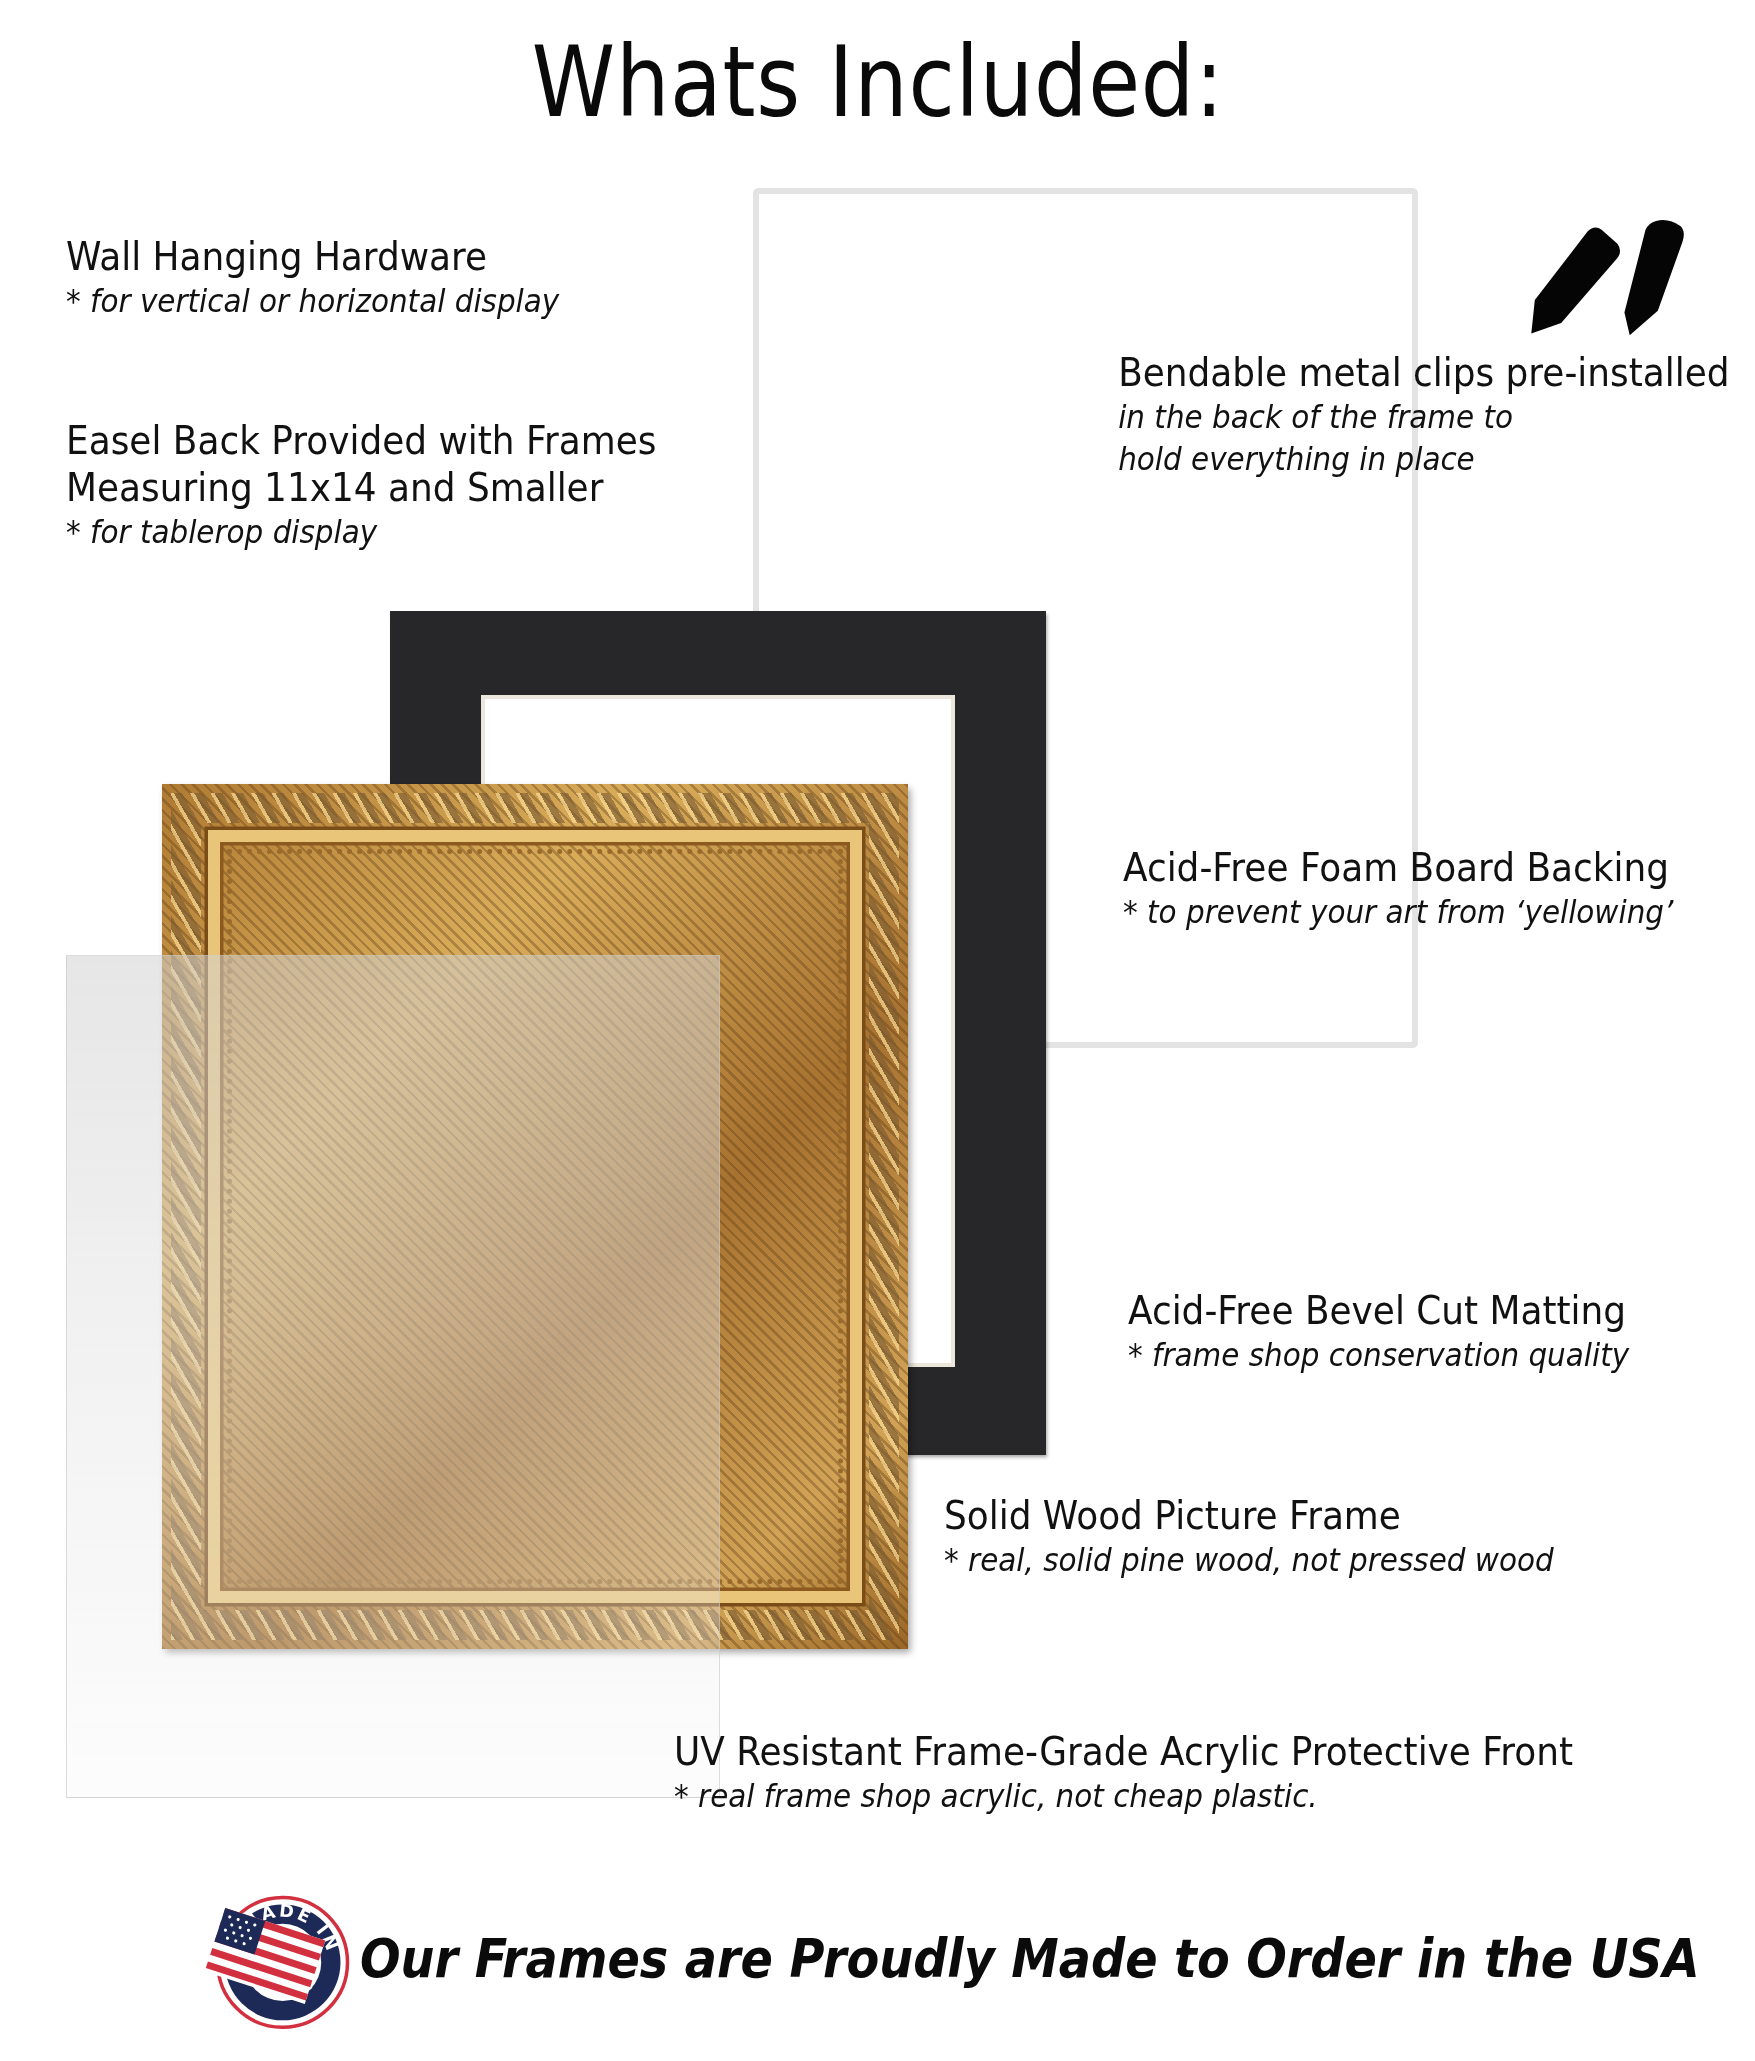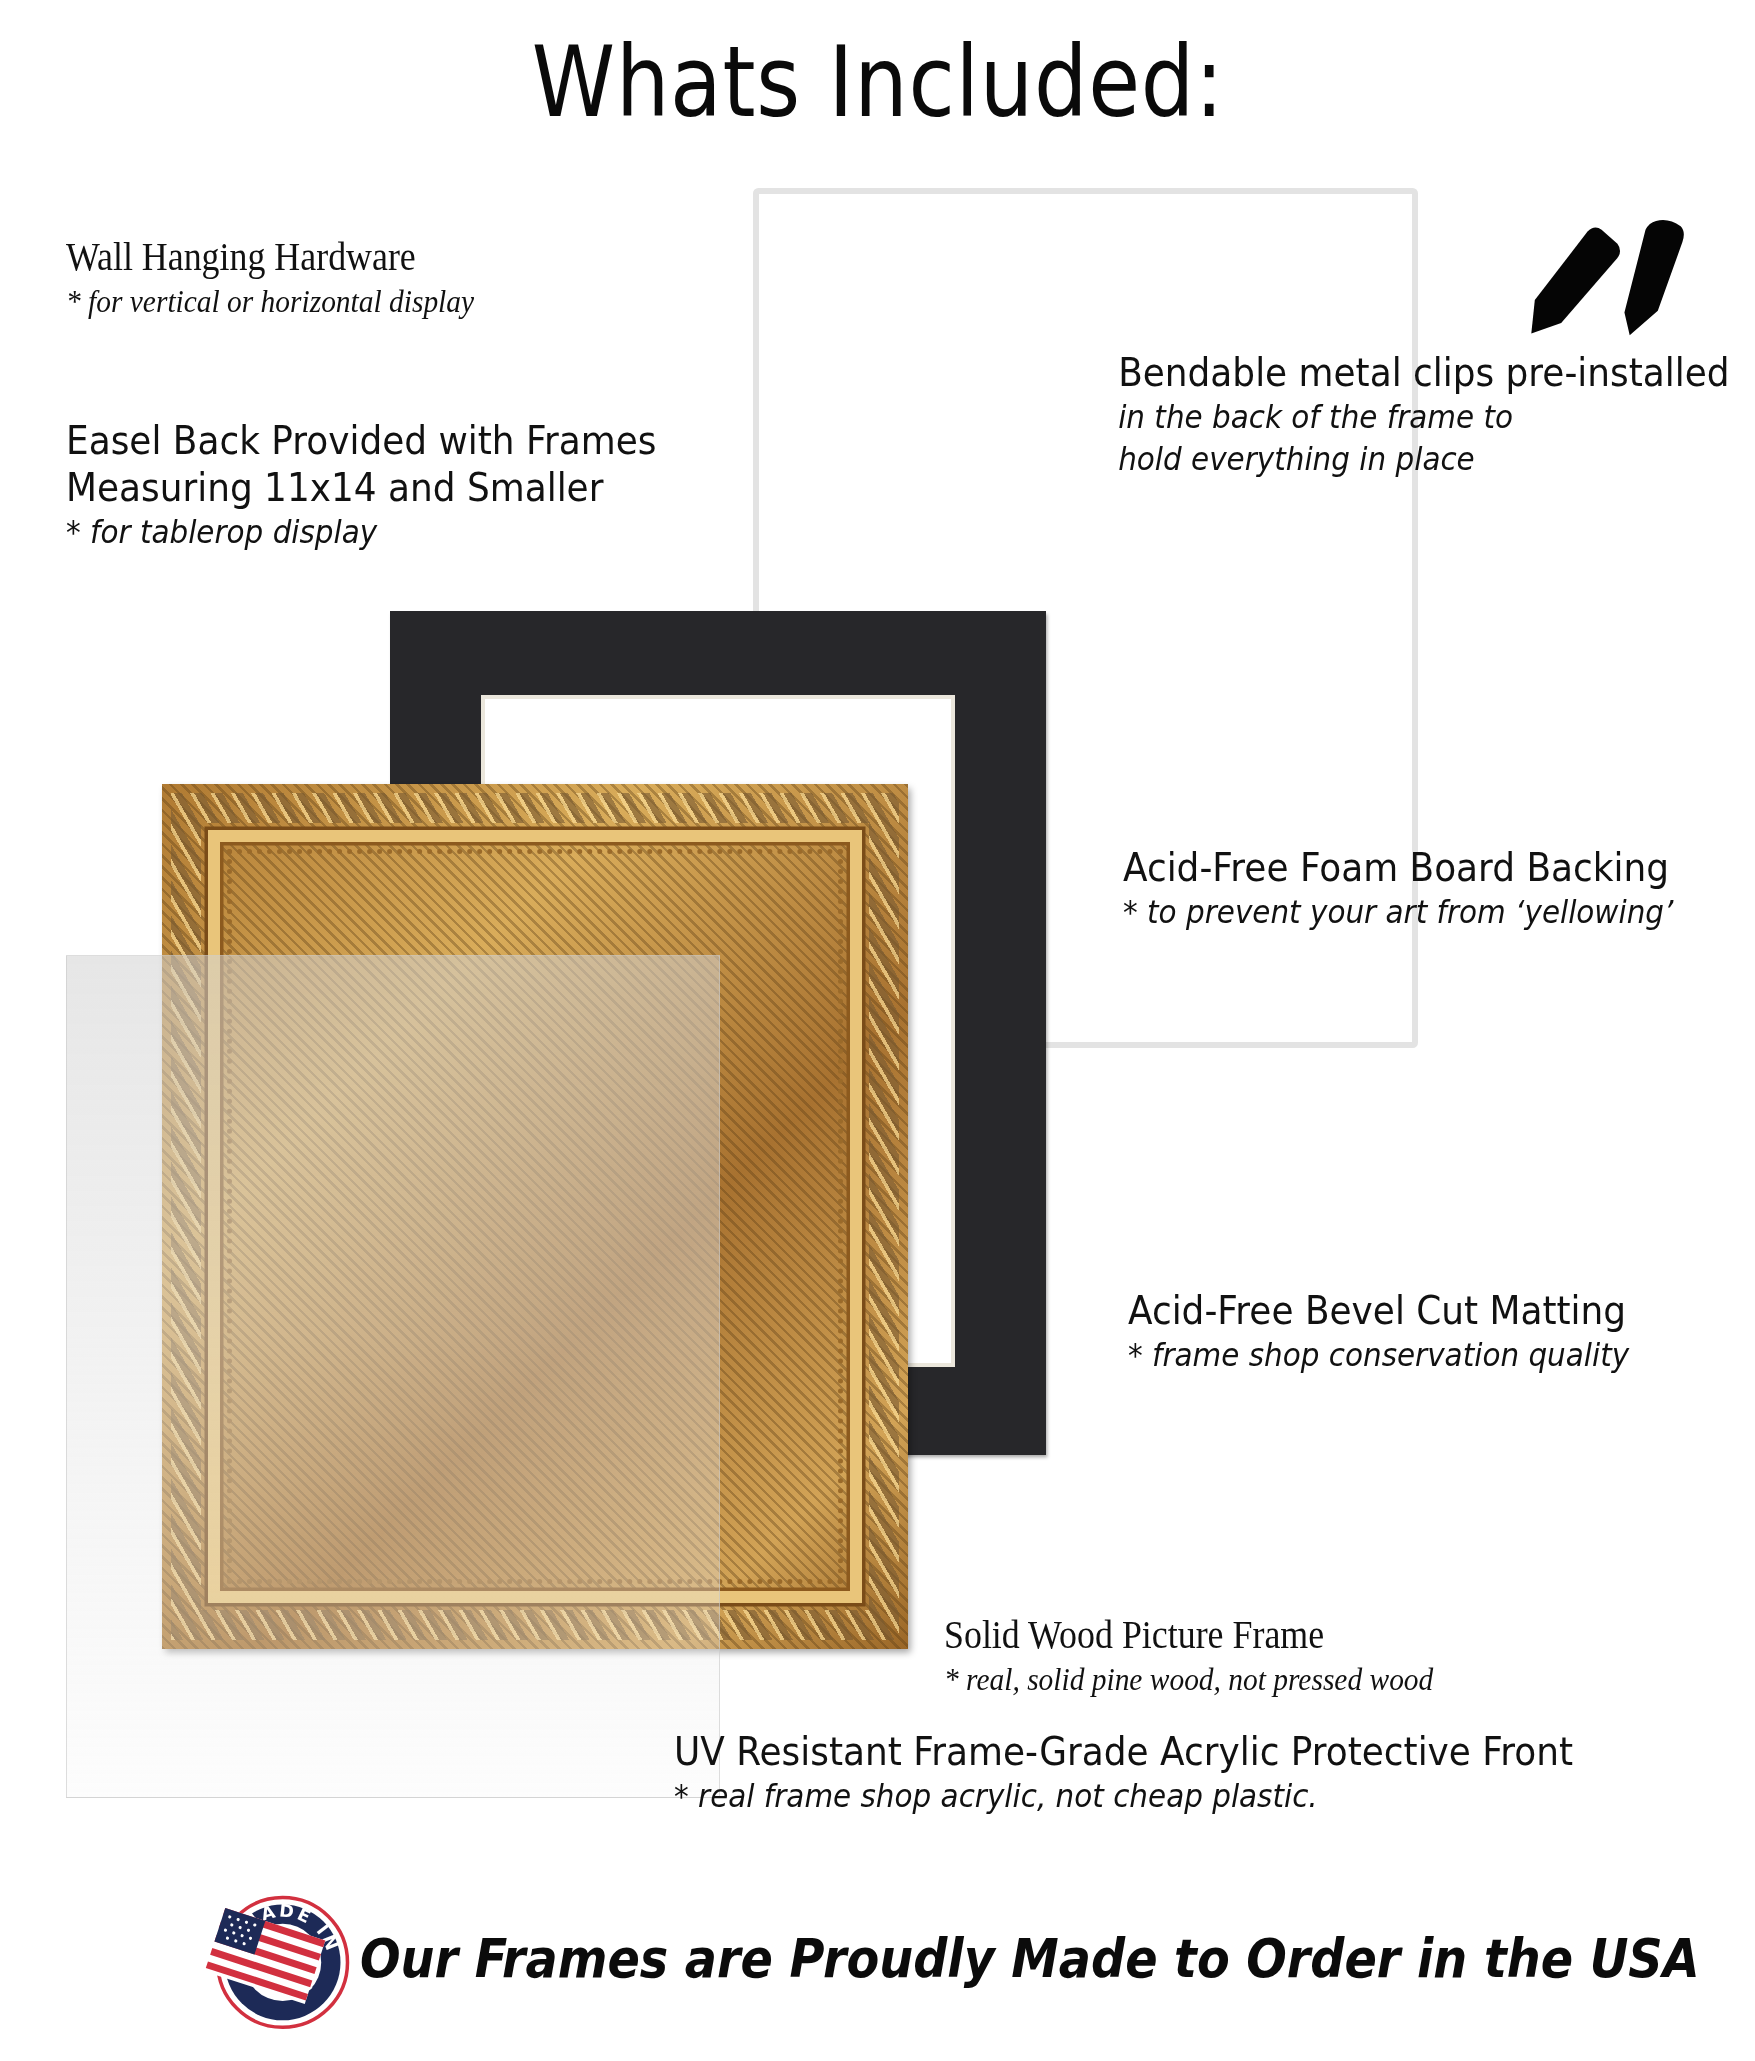--- a/index.html
+++ b/index.html
@@ -80,21 +80,21 @@
 
 <div class="abs frame">
   <div class="abs frame-band1"></div>
   <div class="abs frame-inner"></div>
   <div class="abs frame-bead"></div>
   <div class="abs frame-opening"></div>
 </div>
 
 <div class="abs acrylic"></div>
 
-<div class="abs left-block" style="left:66px; top:233px;font-family:Liberation Serif, serif;">
+<div class="abs left-block" style="left:66px; top:233px;">
   <div class="label-main">Wall Hanging Hardware</div>
   <div class="label-sub">* for vertical or horizontal display</div>
 </div>
 
 <div class="abs left-block" style="left:66px; top:369px;margin-top:48px;">
   <div class="label-main">Easel Back Provided with Frames</div>
   <div class="label-main">Measuring 11x14 and Smaller</div>
   <div class="label-sub">* for tablerop display</div>
 </div>
 
@@ -107,21 +107,21 @@
 <div class="abs left-block" style="left:1123px; top:844px;">
   <div class="label-main">Acid-Free Foam Board Backing</div>
   <div class="label-sub">* to prevent your art from ‘yellowing’</div>
 </div>
 
 <div class="abs left-block" style="left:1128px; top:1287px;">
   <div class="label-main">Acid-Free Bevel Cut Matting</div>
   <div class="label-sub">* frame shop conservation quality</div>
 </div>
 
-<div class="abs left-block" style="left:944px; top:1611px;font-family:Liberation Serif, serif;">
+<div class="abs left-block" style="left:944px; top:1492px;">
   <div class="label-main">Solid Wood Picture Frame</div>
   <div class="label-sub">* real, solid pine wood, not pressed wood</div>
 </div>
 
 <div class="abs left-block" style="left:674px; top:1728px;">
   <div class="label-main">UV Resistant Frame-Grade Acrylic Protective Front</div>
   <div class="label-sub">* real frame shop acrylic, not cheap plastic.</div>
 </div>
 
 <svg class="abs usa-badge" viewBox="0 0 170 155">

